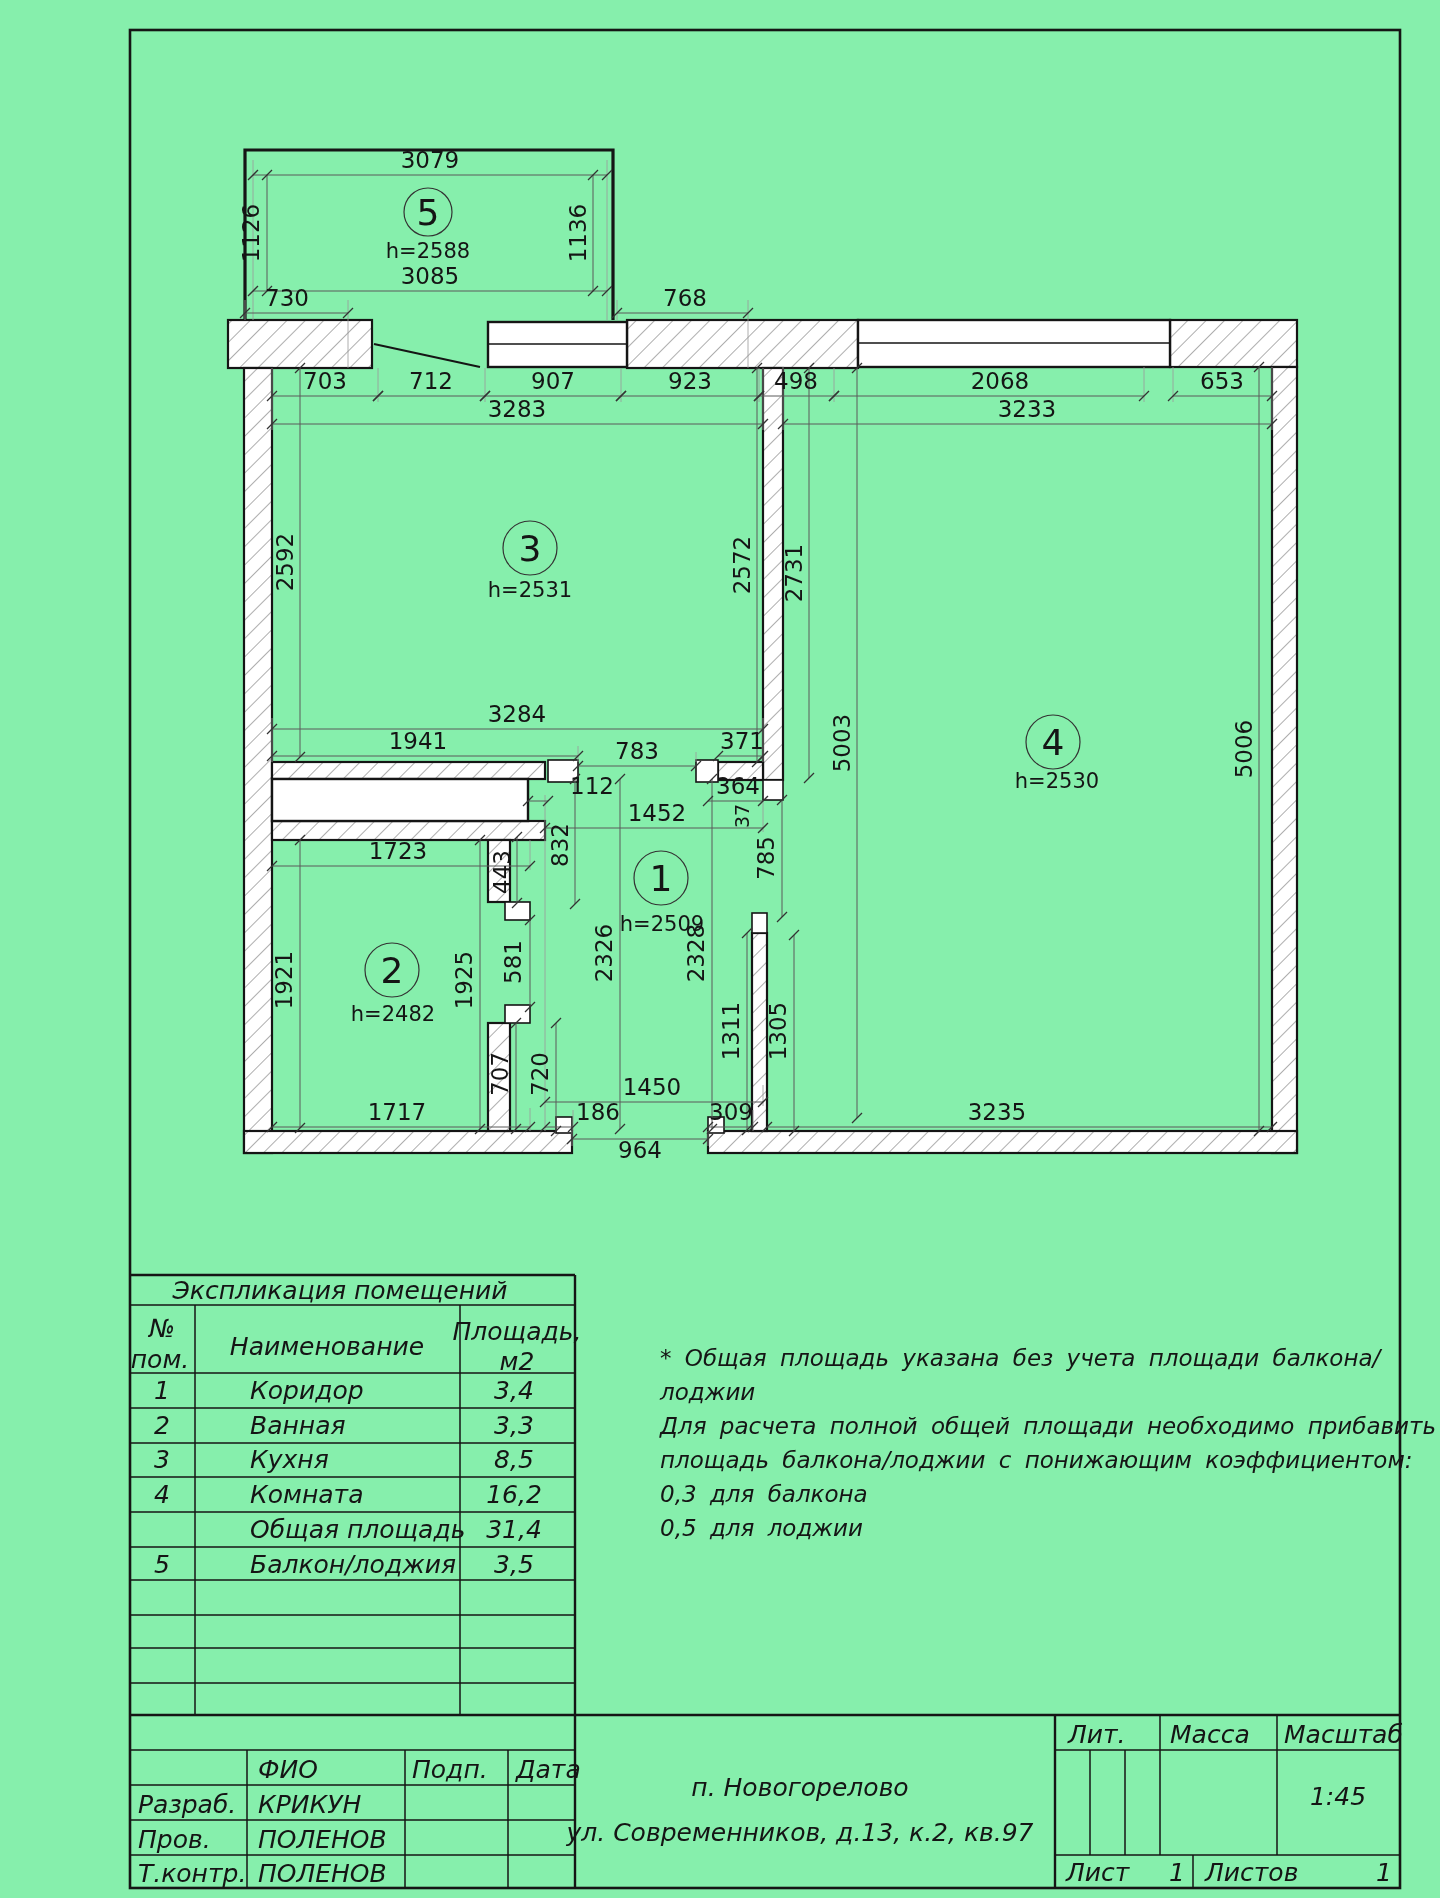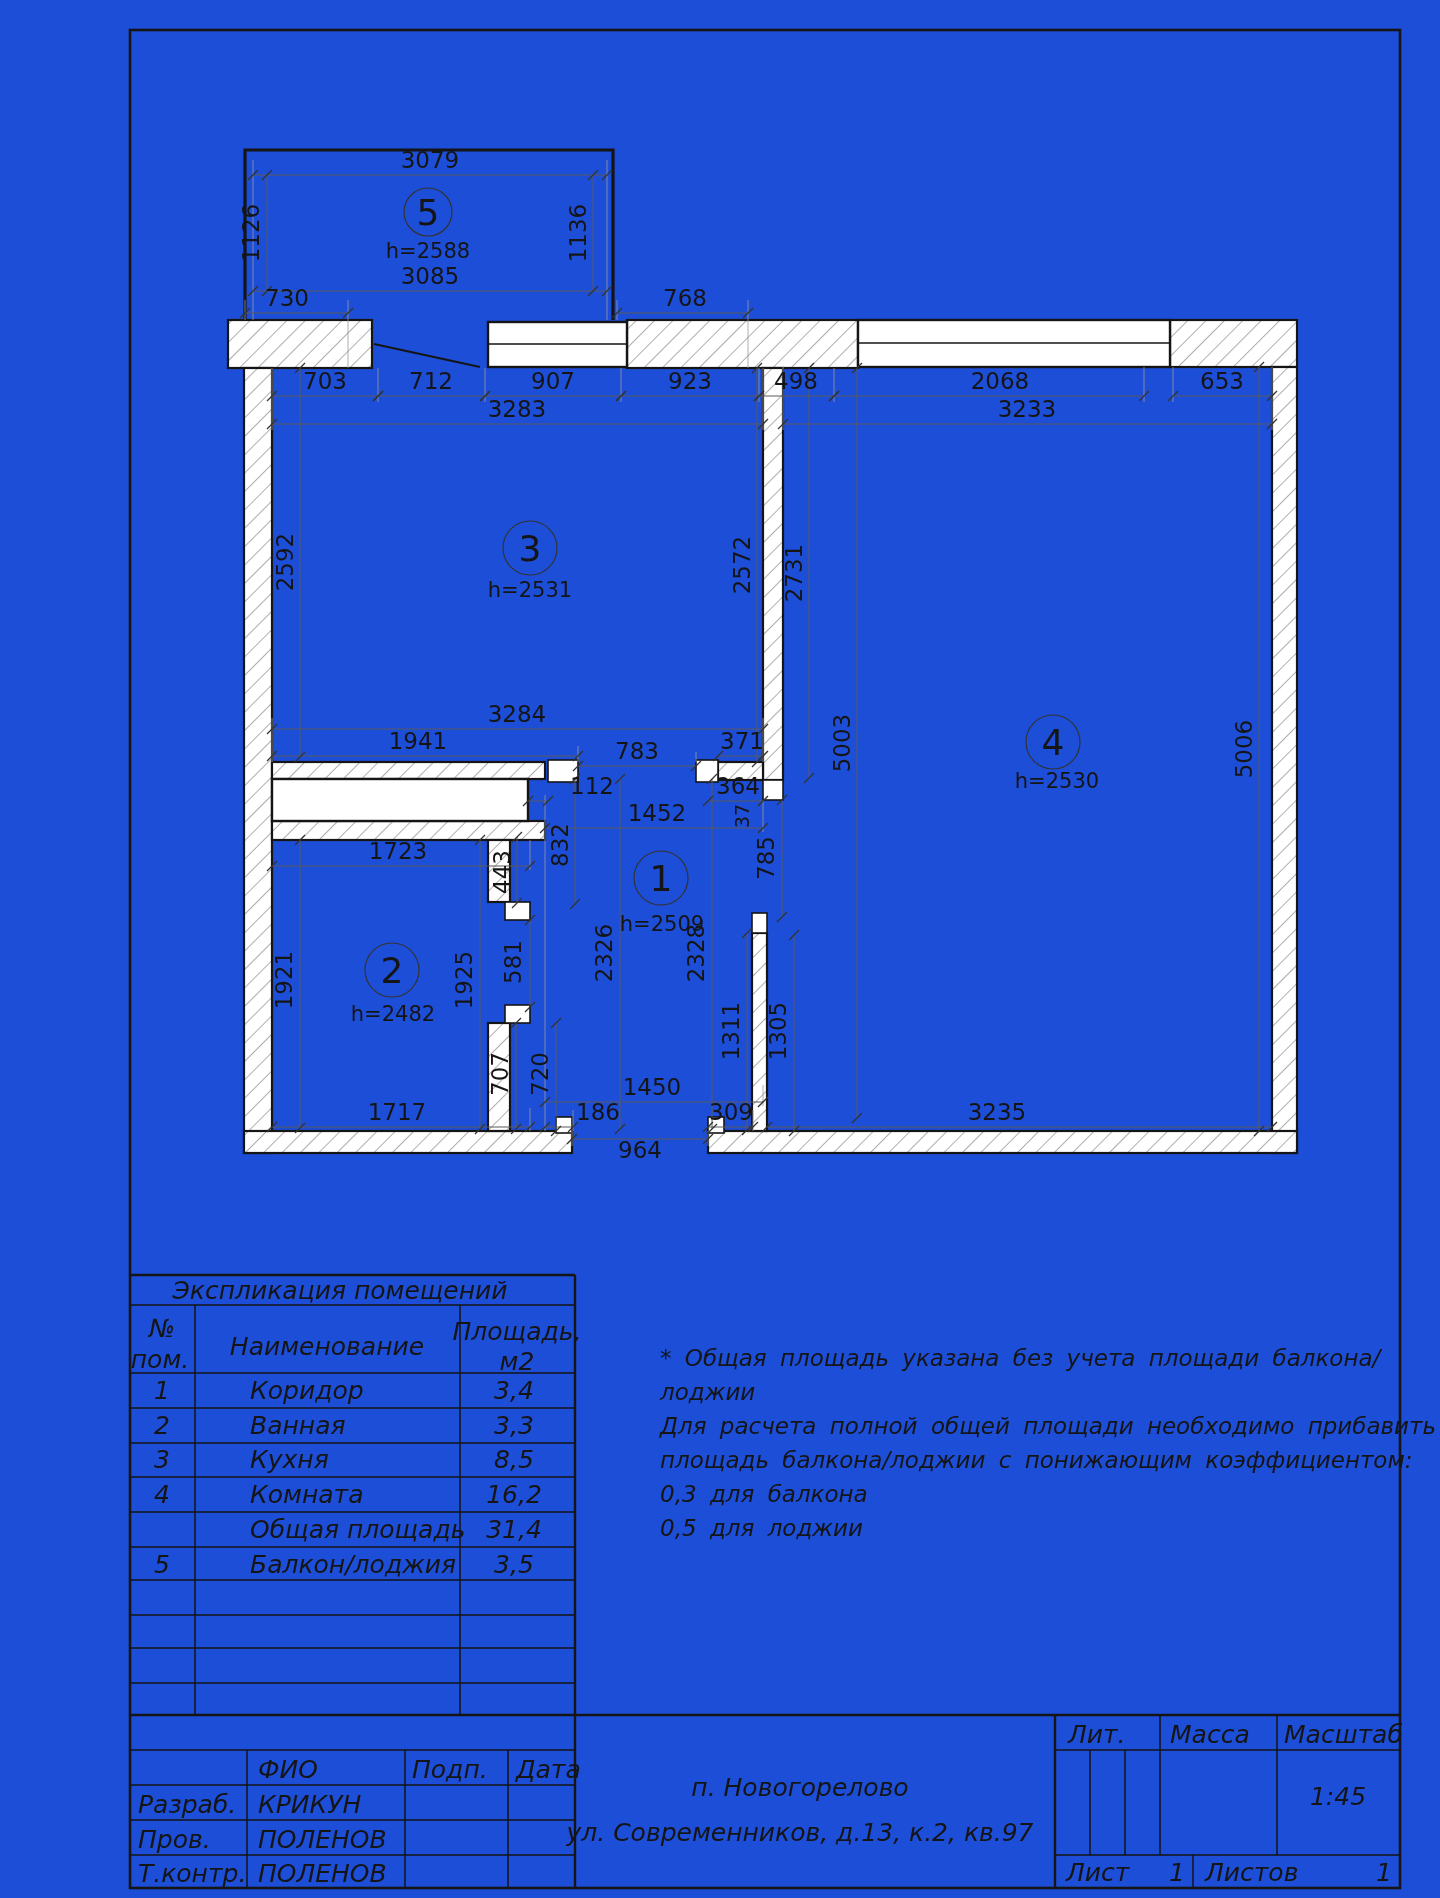--- a/index.html
+++ b/index.html
@@ -1,16 +1,16 @@
 <!DOCTYPE html>
 <html><head>
 <meta charset="utf-8">
 <style>
   html,body{margin:0;padding:0;background:#fff;}
-  #sheet{position:relative;width:1440px;height:1898px;background:#1d4ed8;overflow:hidden;}
+  #sheet{position:relative;width:1440px;height:1898px;background:#86efac;overflow:hidden;}
   svg{display:block;}
   text{font-family:"DejaVu Sans","Liberation Sans",sans-serif;fill:#151515;}
   .wall{fill:url(#hatch);stroke:#151515;stroke-width:2.2;}
   .balc{fill:none;stroke:#151515;stroke-width:3.2;}
   .white{fill:#fff;stroke:#151515;stroke-width:2.4;}
   .post{fill:#fff;stroke:#151515;stroke-width:1.6;}
   .winline{stroke:#151515;stroke-width:1.4;}
   .door{stroke:#151515;stroke-width:2;}
   .dim{stroke:#5a5a5a;stroke-width:1;}
   .ext{stroke:#9a9a9a;stroke-width:0.8;}

